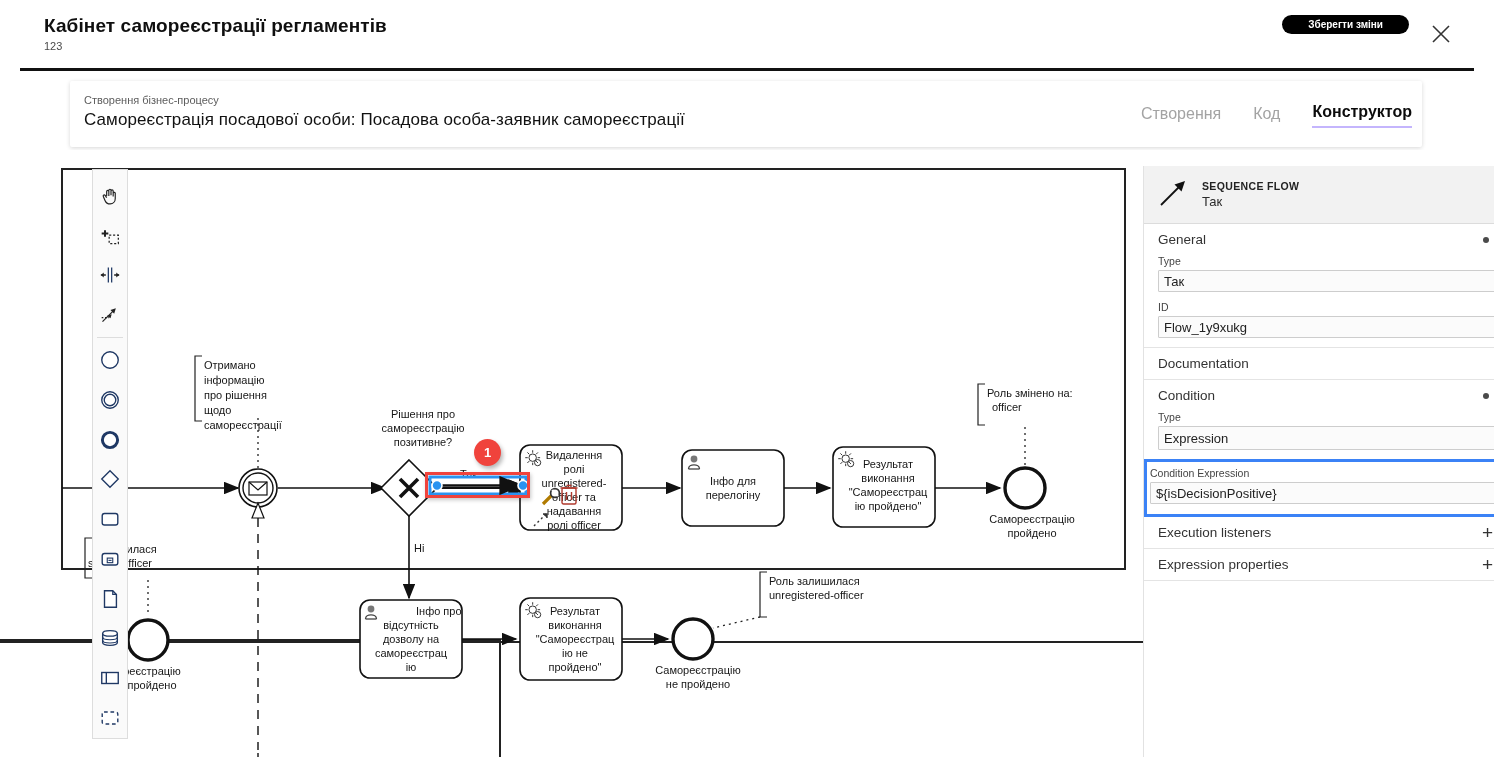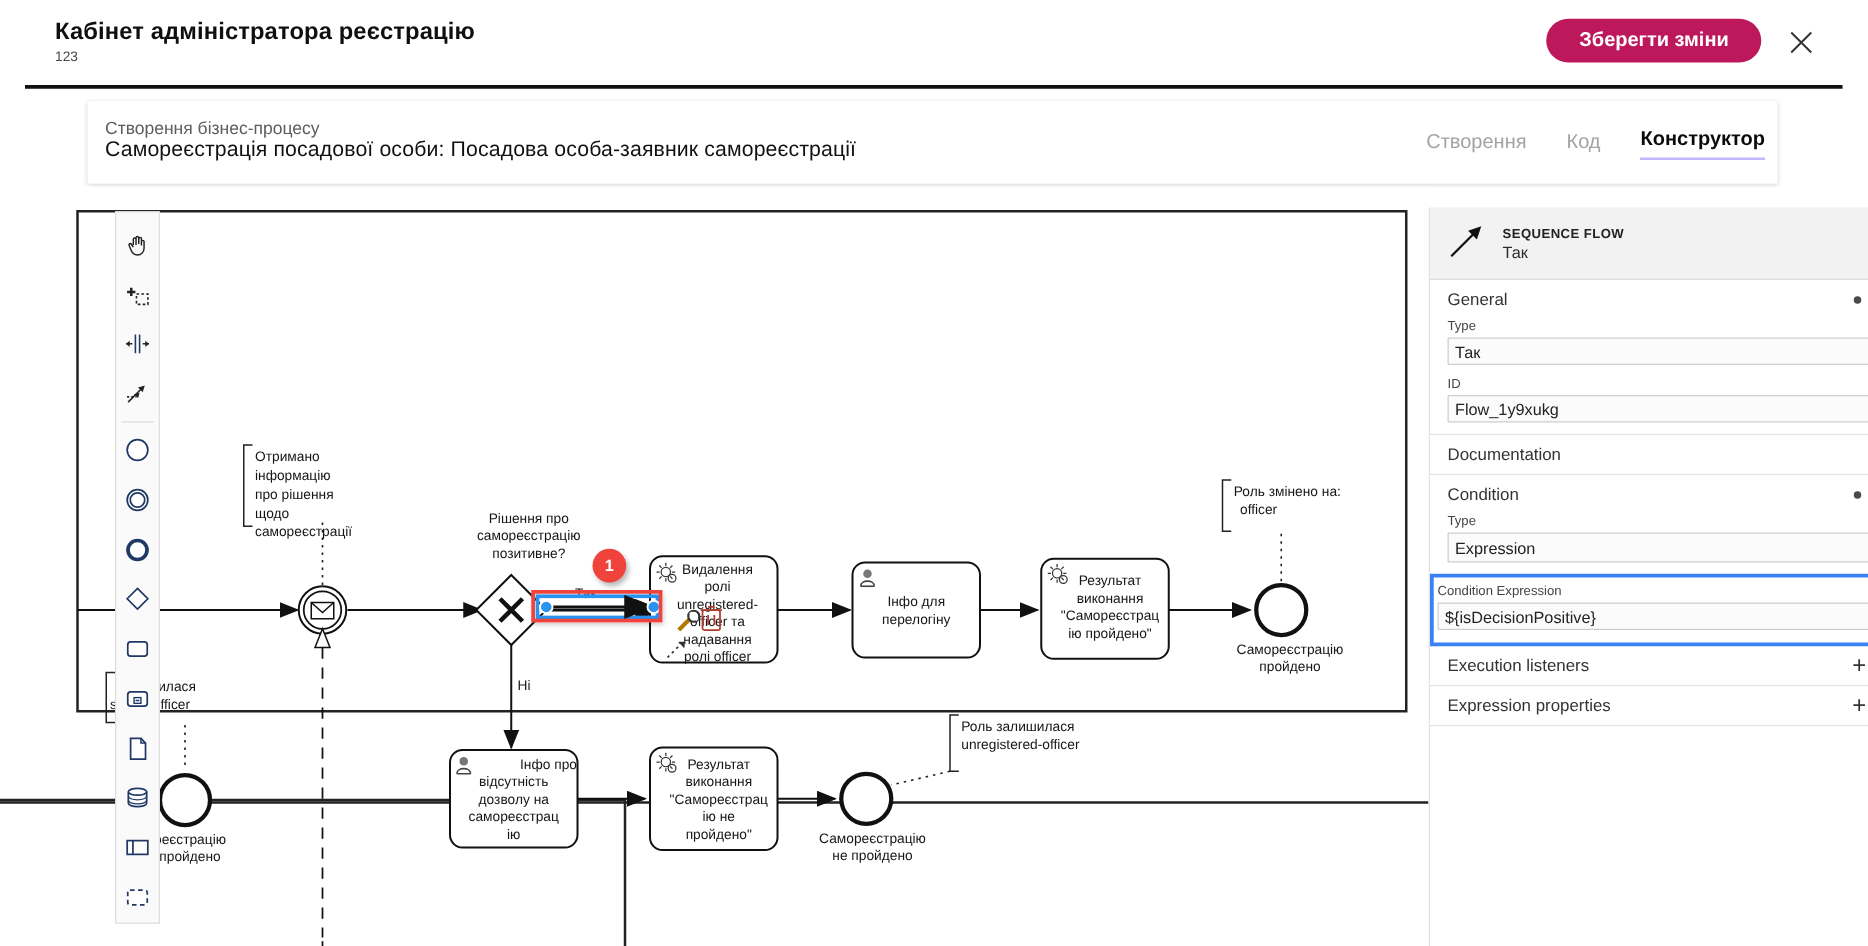--- a/index.html
+++ b/index.html
@@ -15,24 +15,24 @@
   #app-header{
     position:absolute; left:0; top:0; width:1494px; height:68px;
     background:#fff;
   }
   #app-header .titles{ position:absolute; left:44px; top:15px; }
   #app-title{ font-size:19px; font-weight:bold; letter-spacing:.1px; color:#0f0f0f; }
   #app-subtitle{ font-size:11px; color:#4a4a4a; margin-top:3px; }
 
   #save-button{
     position:absolute; right:85px; top:15px;
-    height:35px; padding:0 26px;
-    background:#be185d; color:#fff; border:none; border-radius:18px;
+    height:19px; padding:0 26px;
+    background:#000000; color:#fff; border:none; border-radius:18px;
     font-family:"Liberation Sans", sans-serif;
-    font-size:16px; font-weight:bold; cursor:pointer;
+    font-size:10px; font-weight:bold; cursor:pointer;
     display:flex; align-items:center; justify-content:center;
   }
   #close-button{
     position:absolute; right:40px; top:21px;
     width:26px; height:26px; cursor:pointer;
     display:flex; align-items:center; justify-content:center;
   }
   #close-button svg{ display:block; }
 
   #header-rule{
@@ -42,21 +42,21 @@
 
   
   #content-card{
     position:absolute; left:70px; top:81px; width:1352px; height:66px;
     background:#fff;
     box-shadow:0 1px 4px rgba(0,0,0,.16);
     border-radius:2px;
   }
   #breadcrumb{
     position:absolute; left:14px; top:13px;
-    font-size:14px; color:#5c5c5c;
+    font-size:11px; color:#5c5c5c;
   }
   #process-title{
     position:absolute; left:14px; top:29px;
     font-size:17px; font-weight:normal; color:#111;
     letter-spacing:.1px;
   }
   #tabs{
     position:absolute; right:10px; top:22px;
     display:flex; align-items:flex-end; gap:32px;
   }
@@ -180,21 +180,21 @@
   .bpmn-label{
     font-family:"Liberation Sans", sans-serif;
     font-size:11px; fill:#161616;
   }
 </style>
 </head>
 <body>
 
 <div id="app-header">
   <div class="titles">
-    <div id="app-title">Кабінет адміністратора реєстрацію</div>
+    <div id="app-title">Кабінет самореєстрації регламентів</div>
     <div id="app-subtitle">123</div>
   </div>
 
   <button id="save-button">Зберегти зміни</button>
 
   <div id="close-button">
     <svg width="22" height="22" viewBox="0 0 22 22" aria-hidden="true">
       <path d="M3 3 L19 19 M19 3 L3 19" stroke="#333" stroke-width="1.6" fill="none"></path>
     </svg>
   </div>

